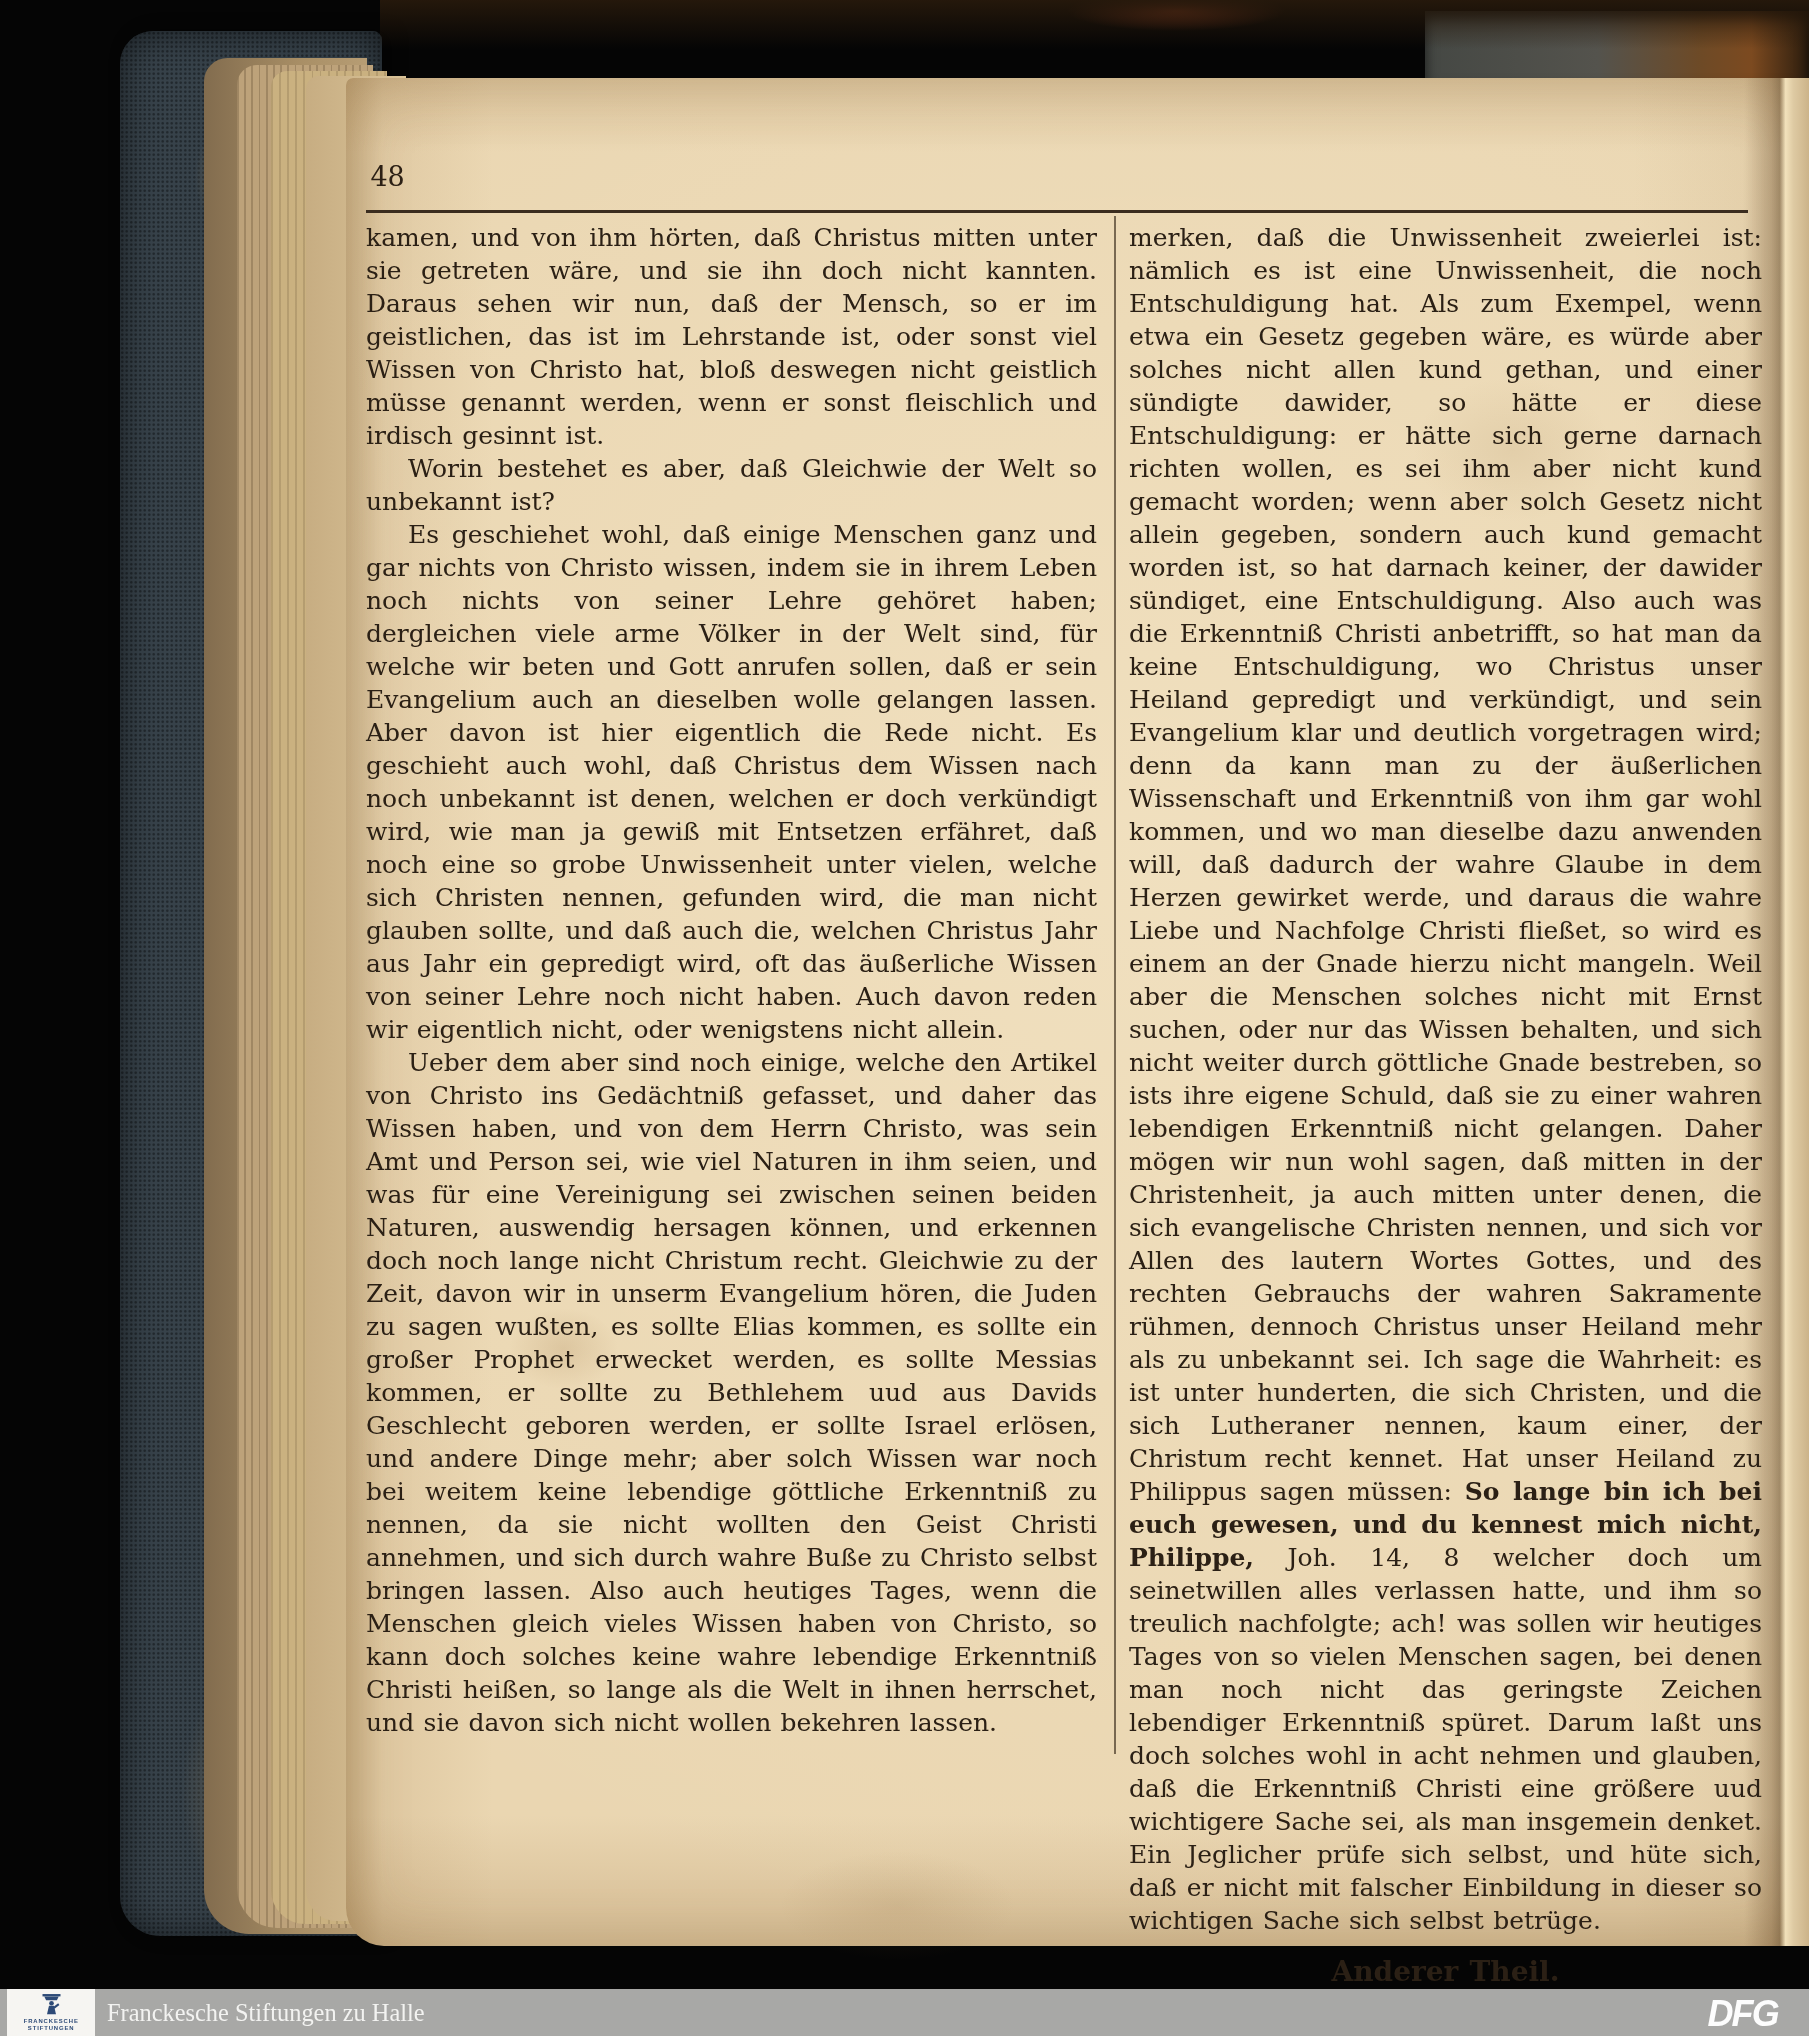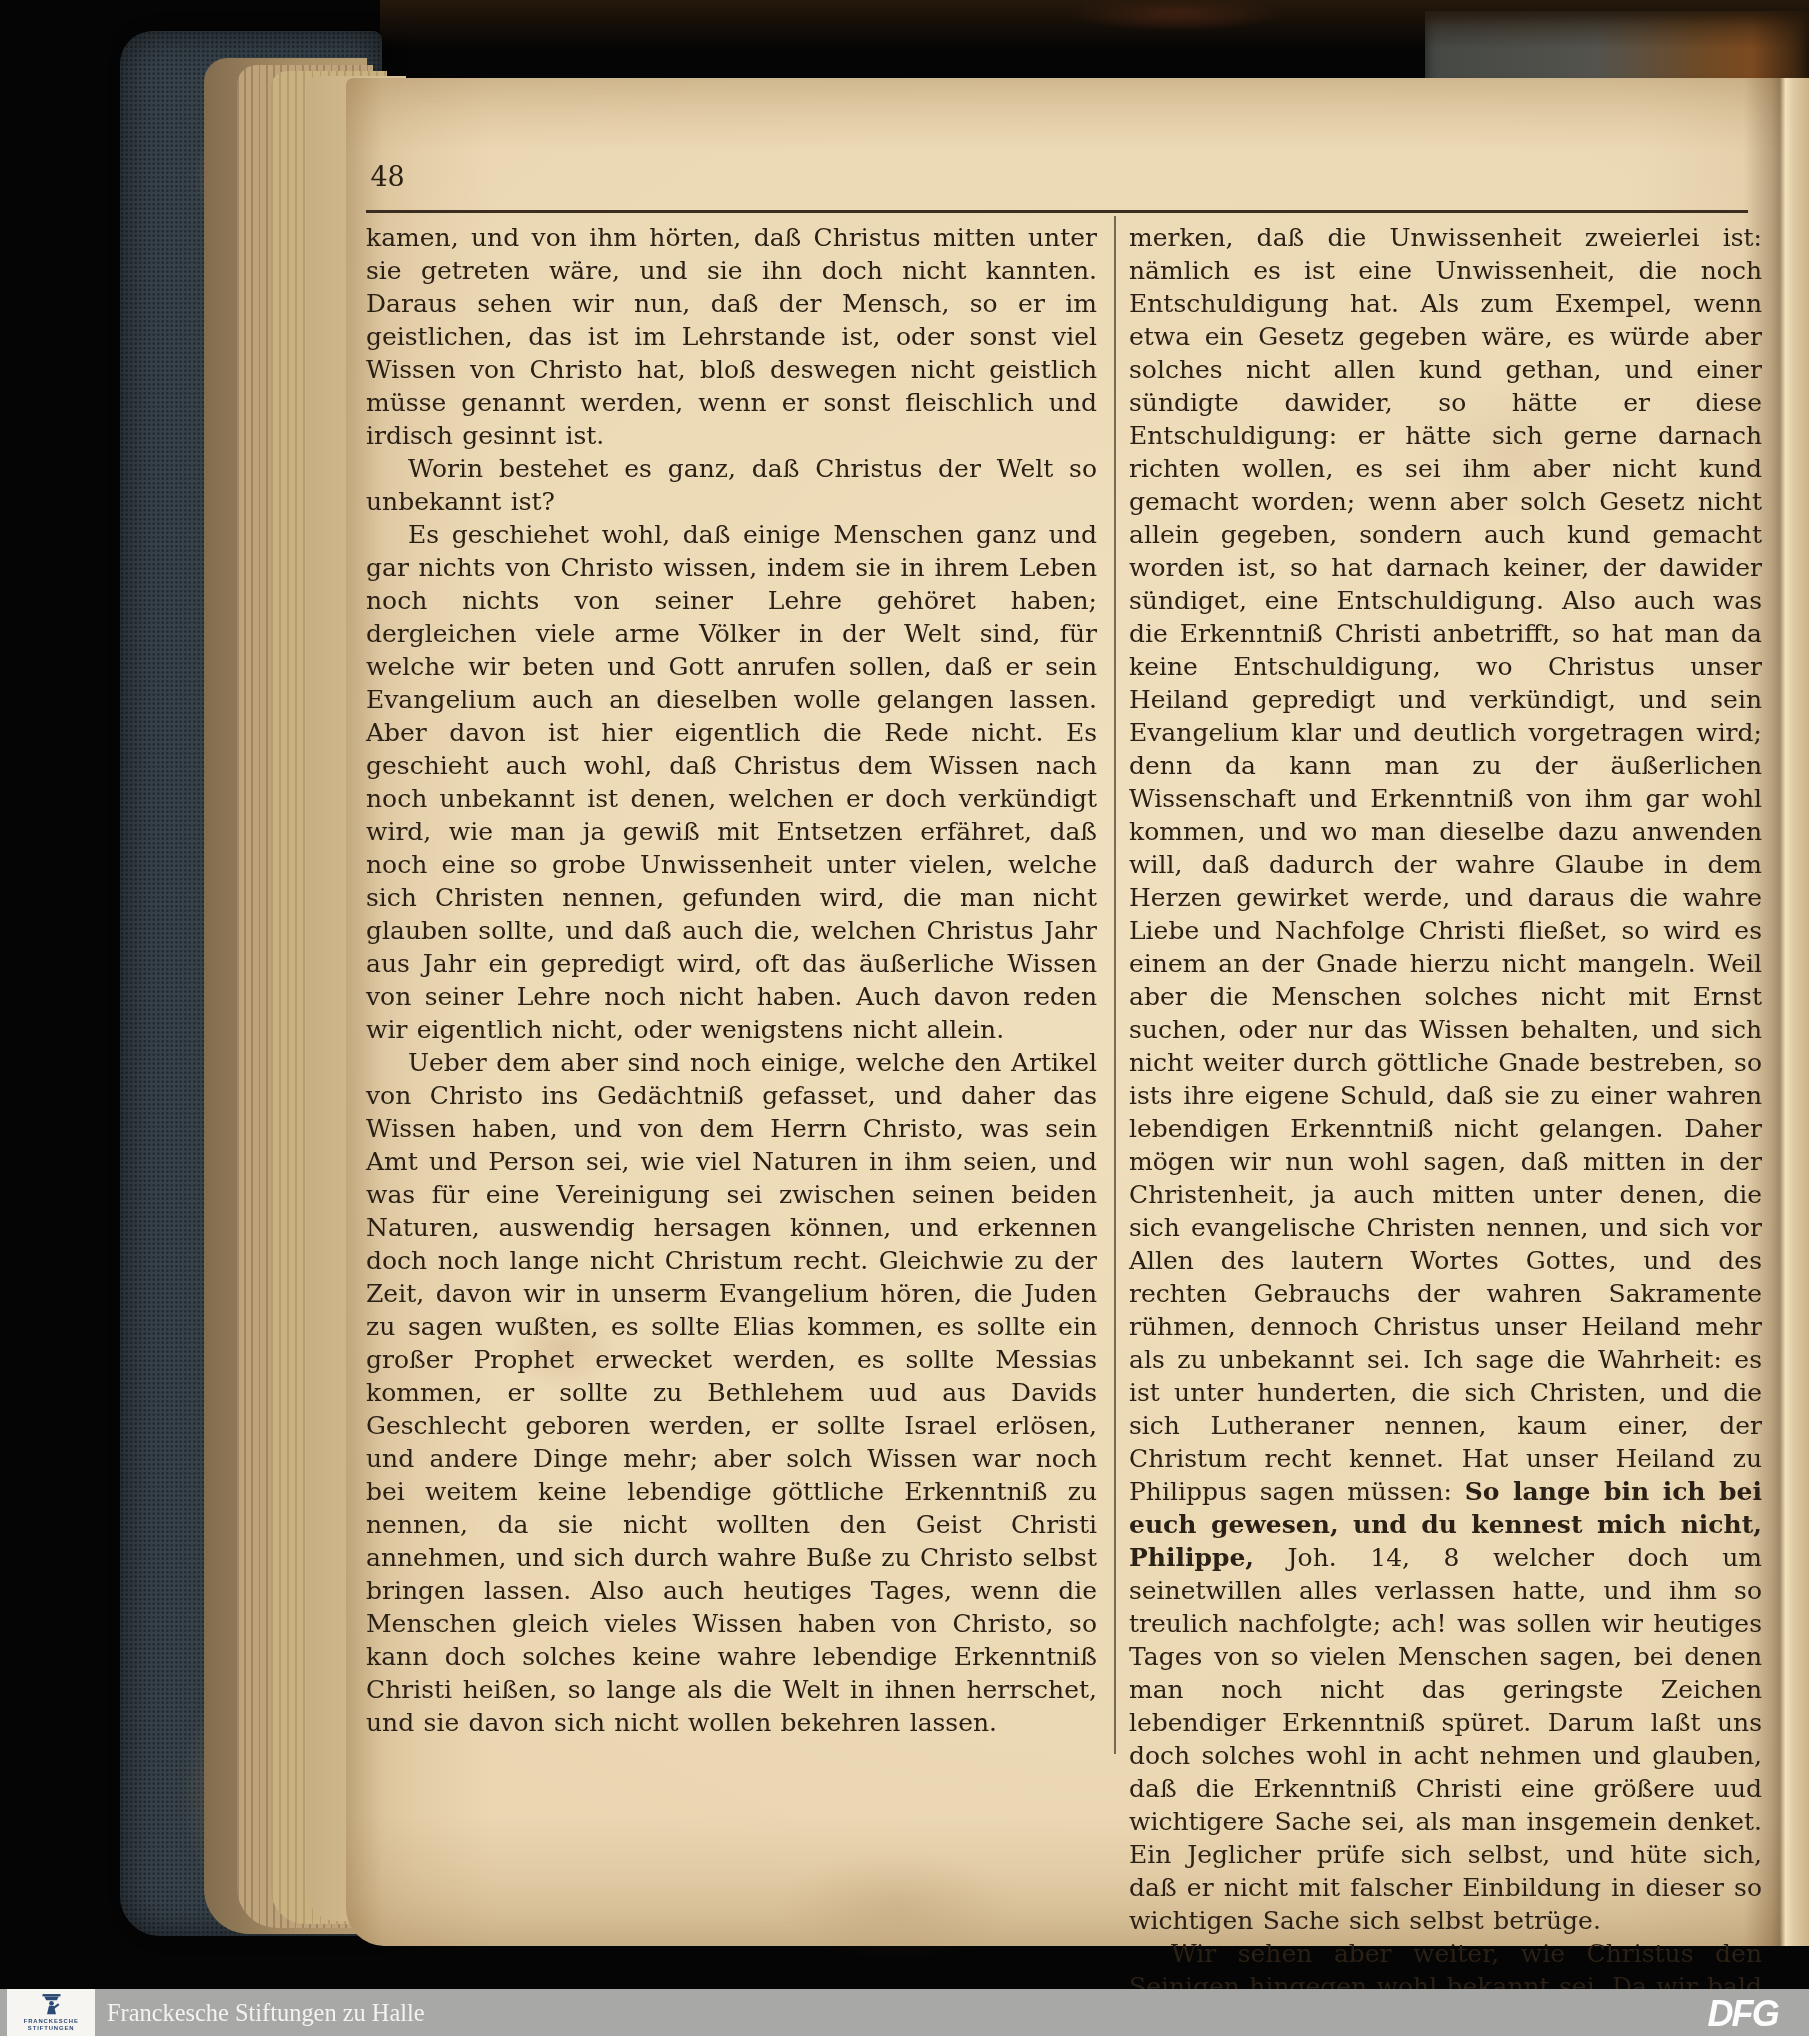--- a/index.html
+++ b/index.html
@@ -106,27 +106,28 @@
     <div class="stain s1"></div>
     <div class="stain s2"></div>
     <div class="stain s3"></div>
     <div class="gutter"></div>
 
     <span class="page-number">48</span>
     <div class="header-rule"></div>
 
     <div class="column left">
         <p class="para"><span>kamen, und von ihm hörten, daß Christus mitten unter sie getreten wäre, und sie ihn doch nicht kannten. Daraus sehen wir nun, daß der Mensch, so er im geistlichen, das ist im Lehrstande ist, oder sonst viel Wissen von Christo hat, bloß deswegen nicht geistlich müsse genannt werden, wenn er sonst fleischlich und irdisch gesinnt ist.</span></p>
-        <p class="para indent"><span>Worin bestehet es ganz, daß Christus der Welt so unbekannt ist?</span></p>
+        <p class="para indent"><span>Worin bestehet es aber, daß Gleichwie der Welt so unbekannt ist?</span></p>
         <p class="para indent"><span>Es geschiehet wohl, daß einige Menschen ganz und gar nichts von Christo wissen, indem sie in ihrem Leben noch nichts von seiner Lehre gehöret haben; dergleichen viele arme Völker in der Welt sind, für welche wir beten und Gott anrufen sollen, daß er sein Evangelium auch an dieselben wolle gelangen lassen.  Aber davon ist hier eigentlich die Rede nicht.  Es geschieht auch wohl, daß Christus dem Wissen nach noch unbekannt ist denen, welchen er doch verkündigt wird, wie man ja gewiß mit Entsetzen erfähret, daß noch eine so grobe Unwissenheit unter vielen, welche sich Christen nennen, gefunden wird, die man nicht glauben sollte, und daß auch die, welchen Christus Jahr aus Jahr ein gepredigt wird, oft das äußerliche Wissen von seiner Lehre noch nicht haben.  Auch davon reden wir eigentlich nicht, oder wenigstens nicht allein.</span></p>
         <p class="para indent"><span>Ueber dem aber sind noch einige, welche den Artikel von Christo ins Gedächtniß gefasset, und daher das Wissen haben, und von dem Herrn Christo, was sein Amt und Person sei, wie viel Naturen in ihm seien, und was für eine Vereinigung sei zwischen seinen beiden Naturen, auswendig hersagen können, und erkennen doch noch lange nicht Christum recht. Gleichwie zu der Zeit, davon wir in unserm Evangelium hören, die Juden zu sagen wußten, es sollte Elias kommen, es sollte ein großer Prophet erwecket werden, es sollte Messias kommen, er sollte zu Bethlehem uud aus Davids Geschlecht geboren werden, er sollte Israel erlösen, und andere Dinge mehr; aber solch Wissen war noch bei weitem keine lebendige göttliche Erkenntniß zu nennen, da sie nicht wollten den Geist Christi annehmen, und sich durch wahre Buße zu Christo selbst bringen lassen.  Also auch heutiges Tages, wenn die Menschen gleich vieles Wissen haben von Christo, so kann doch solches keine wahre lebendige Erkenntniß Christi heißen, so lange als die Welt in ihnen herrschet, und sie davon sich nicht wollen bekehren lassen.</span></p>
       </div>
     <div class="column-divider"></div>
     <div class="column right">
         <p class="para"><span>merken, daß die Unwissenheit zweierlei ist: nämlich es ist eine Unwissenheit, die noch Entschuldigung hat. Als zum Exempel, wenn etwa ein Gesetz gegeben wäre, es würde aber solches nicht allen kund gethan, und einer sündigte dawider, so hätte er diese Entschuldigung: er hätte sich gerne darnach richten wollen, es sei ihm aber nicht kund gemacht worden; wenn aber solch Gesetz nicht allein gegeben, sondern auch kund gemacht worden ist, so hat darnach keiner, der dawider sündiget, eine Entschuldigung.  Also auch was die Erkenntniß Christi anbetrifft, so hat man da keine Entschuldigung, wo Christus unser Heiland gepredigt und verkündigt, und sein Evangelium klar und deutlich vorgetragen wird; denn da kann man zu der äußerlichen Wissenschaft und Erkenntniß von ihm gar wohl kommen, und wo man dieselbe dazu anwenden will, daß dadurch der wahre Glaube in dem Herzen gewirket werde, und daraus die wahre Liebe und Nachfolge Christi fließet, so wird es einem an der Gnade hierzu nicht mangeln.  Weil aber die Menschen solches nicht mit Ernst suchen, oder nur das Wissen behalten, und sich nicht weiter durch göttliche Gnade bestreben, so ists ihre eigene Schuld, daß sie zu einer wahren lebendigen Erkenntniß nicht gelangen.  Daher mögen wir nun wohl sagen, daß mitten in der Christenheit, ja auch mitten unter denen, die sich evangelische Christen nennen, und sich vor Allen des lautern Wortes Gottes, und des rechten Gebrauchs der wahren Sakramente rühmen, dennoch Christus unser Heiland mehr als zu unbekannt sei.  Ich sage die Wahrheit: es ist unter hunderten, die sich Christen, und die sich Lutheraner nennen, kaum einer, der Christum recht kennet.  Hat unser Heiland zu Philippus sagen müssen: </span><b>So lange bin ich bei euch gewesen, und du kennest mich nicht, Philippe,</b><span> Joh. 14, 8 welcher doch um seinetwillen alles verlassen hatte, und ihm so treulich nachfolgte; ach! was sollen wir heutiges Tages von so vielen Menschen sagen, bei denen man noch nicht das geringste Zeichen lebendiger Erkenntniß spüret.  Darum laßt uns doch solches wohl in acht nehmen und glauben, daß die Erkenntniß Christi eine größere uud wichtigere Sache sei, als man insgemein denket.  Ein Jeglicher prüfe sich selbst, und hüte sich, daß er nicht mit falscher Einbildung in dieser so wichtigen Sache sich selbst betrüge.</span></p>
+        <h3 class="section-heading"><span>Anderer Theil.</span></h3>
         <p class="para indent"><span>Wir sehen aber weiter, wie Christus den Seinigen hingegen wohl bekannt sei.  Da wir bald zu erwägen haben, wer denn die Seinigen sind.  Joh. 1, 11</span></p>
       </div>
   </div>
 
   <div class="footer-bar">
     <div class="logo-box">
       <svg width="27" height="23.5" viewBox="0 0 30 26">
         <g fill="#2d4a77">
           <rect x="5" y="0" width="20" height="2.6"></rect>
           <path d="M7 2.6 L23 2.6 L21 7 L9 7 Z"></path>

